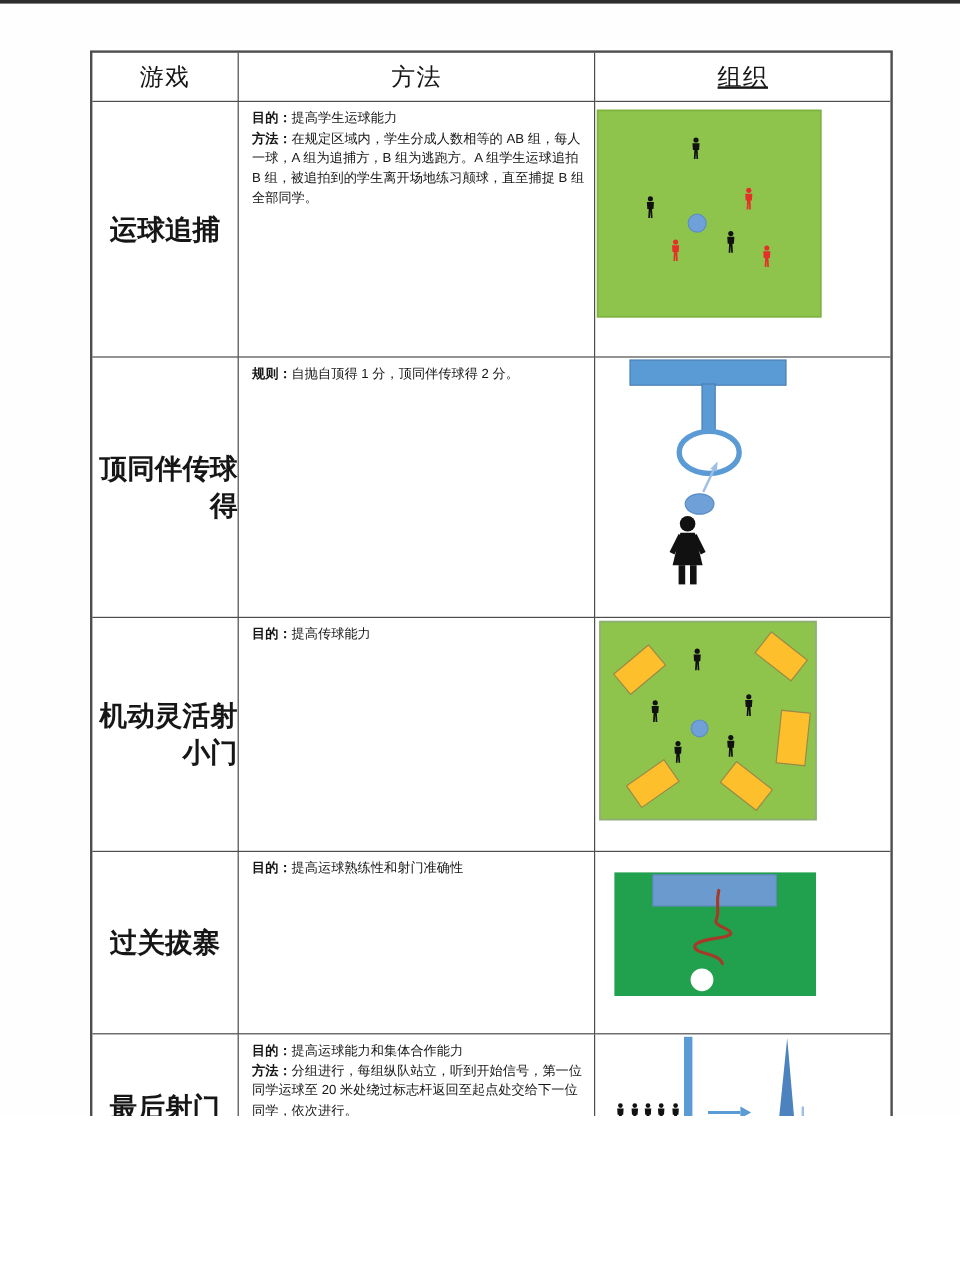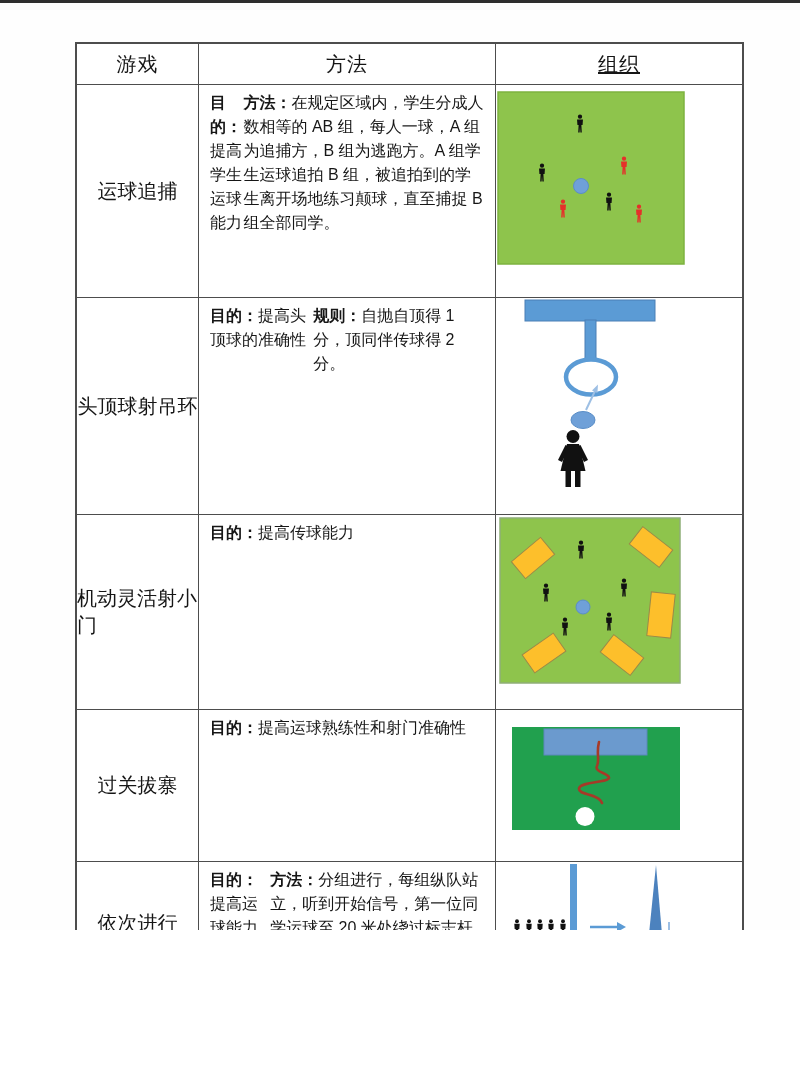--- a/index.html
+++ b/index.html
@@ -15,23 +15,23 @@
     grid-template-rows:41px 213px 217px 195px 152px 123px;
     border:2px solid var(--table_border,#4d4d4d);
     background:#fff;
   }
   .cell{border-right:1.5px solid var(--table_border,#4d4d4d);
         border-bottom:1.5px solid var(--table_border,#4d4d4d);
         box-sizing:border-box;position:relative;color:var(--text,#161616);}
   .cell.col3{border-right:none;text-decoration:underline;}
   .cell.row-last{border-bottom:none;}
   .hcell{display:flex;align-items:center;justify-content:center;font-size:20px;letter-spacing:1px;}
-  .name-cell{display:flex;align-items:center;justify-content:center;font-weight:normal;font-size:20px;}
-  .method-cell{display:flex;flex-direction:row;justify-content:flex-start;
-               padding:6px 8px 6px 11px;font-size:16px;line-height:1.5;}
+  .name-cell{display:flex;align-items:center;justify-content:center;font-weight:bold;font-size:23px;text-align:right;}
+  .method-cell{display:flex;flex-direction:column;justify-content:flex-start;
+               padding:6px 8px 6px 11px;font-size:11px;line-height:1.5;}
   .method-cell .lbl{font-weight:bold;}
   .diagram-cell{overflow:hidden;}
   .diagram-cell svg{position:absolute;left:0;top:0;display:block;}
   #watermark{
     position:absolute;left:50%;top:984px;transform:translateX(-50%);
     font-family:"Liberation Serif","DejaVu Serif",serif;
     font-size:50px;letter-spacing:6px;white-space:nowrap;
     background:linear-gradient(180deg,var(--watermark_pink,#F193B0) 0%,#E89CC4 45%,var(--watermark_purple,#B3A3E8) 100%);
     -webkit-background-clip:text;background-clip:text;color:transparent;
     opacity:.62;
@@ -67,23 +67,22 @@
         <use href="#p" x="78.5" y="29" width="11" height="20" style="fill:var(--player_black,#111)"></use>
         <use href="#p" x="40.5" y="78" width="11" height="20" style="fill:var(--player_black,#111)"></use>
         <use href="#p" x="122.5" y="71" width="11" height="20" style="fill:var(--player_red,#E5302A)"></use>
         <circle cx="85" cy="101" r="7.5" style="fill:var(--ball_blue,#6FA0D8);stroke:#5b8ec7;stroke-width:1"></circle>
         <use href="#p" x="107.5" y="107" width="11" height="20" style="fill:var(--player_black,#111)"></use>
         <use href="#p" x="61.5" y="114" width="11" height="20" style="fill:var(--player_red,#E5302A)"></use>
         <use href="#p" x="137.5" y="119" width="11" height="20" style="fill:var(--player_red,#E5302A)"></use>
       </svg>
     </div>
 
-    <div class="cell col1 name-cell">头顶球射吊环</div>
+    <div class="cell col1 name-cell">顶同伴传球得</div>
     <div class="cell col2 method-cell">
-      <div><span class="lbl">目的：</span><span>提高头顶球的准确性</span></div>
       <div><span class="lbl">规则：</span><span>自抛自顶得 1 分，顶同伴传球得 2 分。</span></div>
     </div>
     <div class="cell col3 diagram-cell">
       <svg width="246" height="217" viewBox="0 0 246 217">
         <rect x="29" y="2" width="130" height="21" style="fill:var(--steel_blue,#5B9BD5);stroke:#4a7fb5;stroke-width:1"></rect>
         <rect x="89" y="22" width="11" height="39" style="fill:var(--steel_blue,#5B9BD5);stroke:#4a7fb5;stroke-width:1"></rect>
         <ellipse cx="95" cy="79" rx="25" ry="17.5" style="fill:#ffffff;stroke:var(--steel_blue,#5B9BD5);stroke-width:4.5"></ellipse>
         <line x1="90" y1="112" x2="99" y2="93" style="stroke:var(--light_blue_arrow,#9DBFE4);stroke-width:2"></line>
         <polygon points="102,86.5 101.4,95 96,92.6" style="fill:var(--light_blue_arrow,#9DBFE4)"></polygon>
         <ellipse cx="87" cy="122" rx="12" ry="8.5" style="fill:var(--ball_blue,#6FA0D8);stroke:#5b8ec7;stroke-width:1"></ellipse>
@@ -135,21 +134,21 @@
     </div>
     <div class="cell col3 diagram-cell">
       <svg width="246" height="152" viewBox="0 0 246 152">
         <rect x="16" y="17" width="168" height="103" style="fill:var(--field_dark_green,#21A04E)"></rect>
         <rect x="48" y="19" width="103" height="26" style="fill:#6B9ACE;stroke:#5d88bb;stroke-width:1"></rect>
         <path d="M103,32 C100,44 104,49 101,56 C98,62 112,63 113,67.5 C114,72.5 84,71.5 83,78.5 C82,85.5 103,83.5 106,93" style="fill:none;stroke:var(--squiggle_red,#A63A28);stroke-width:2.6;stroke-linecap:round"></path>
         <circle cx="89" cy="106.5" r="9.5" style="fill:#ffffff"></circle>
       </svg>
     </div>
 
-    <div class="cell col1 name-cell row-last">依次进行</div>
+    <div class="cell col1 name-cell row-last">最后射门</div>
     <div class="cell col2 method-cell row-last">
       <div><span class="lbl">目的：</span><span>提高运球能力和集体合作能力</span></div>
       <div><span class="lbl">方法：</span><span>分组进行，每组纵队站立，听到开始信号，第一位同学运球至 20 米处绕过标志杆返回至起点处交给下一位同学，依次进行。</span></div>
     </div>
     <div class="cell col3 diagram-cell row-last">
       <svg width="246" height="123" viewBox="0 0 246 123">
         <use href="#p" x="16" y="57" width="10" height="18" style="fill:var(--player_black,#111)"></use>
         <use href="#p" x="28" y="57" width="10" height="18" style="fill:var(--player_black,#111)"></use>
         <use href="#p" x="39" y="57" width="10" height="18" style="fill:var(--player_black,#111)"></use>
         <use href="#p" x="50" y="57" width="10" height="18" style="fill:var(--player_black,#111)"></use>

